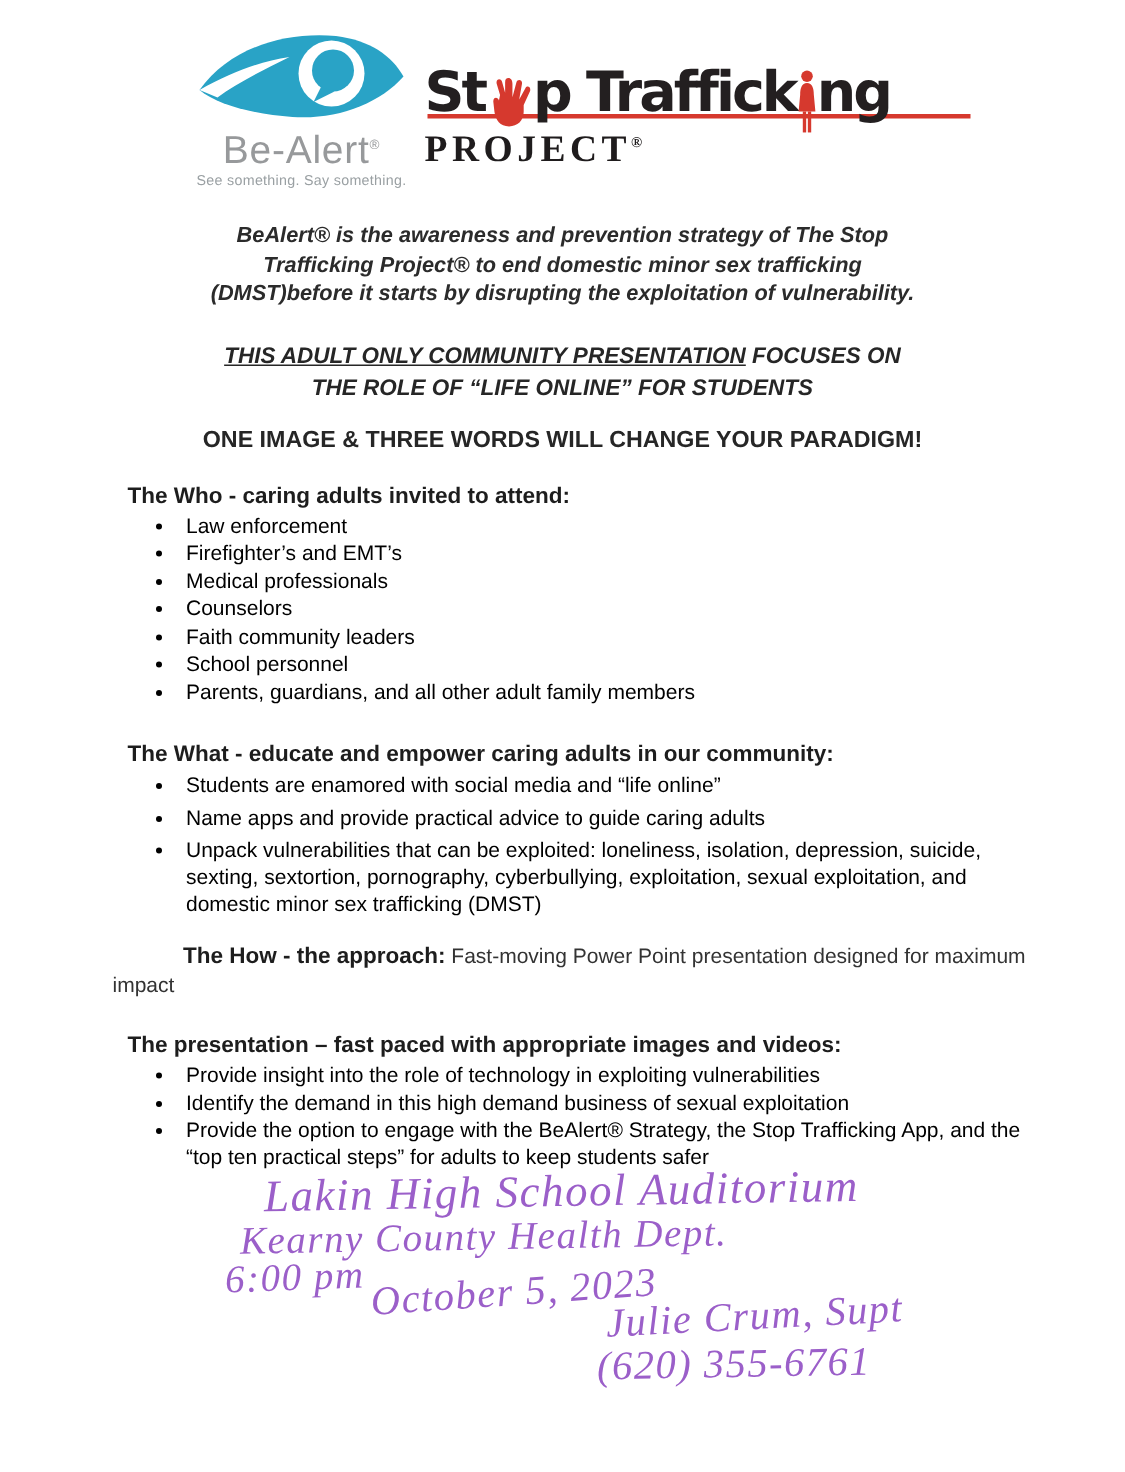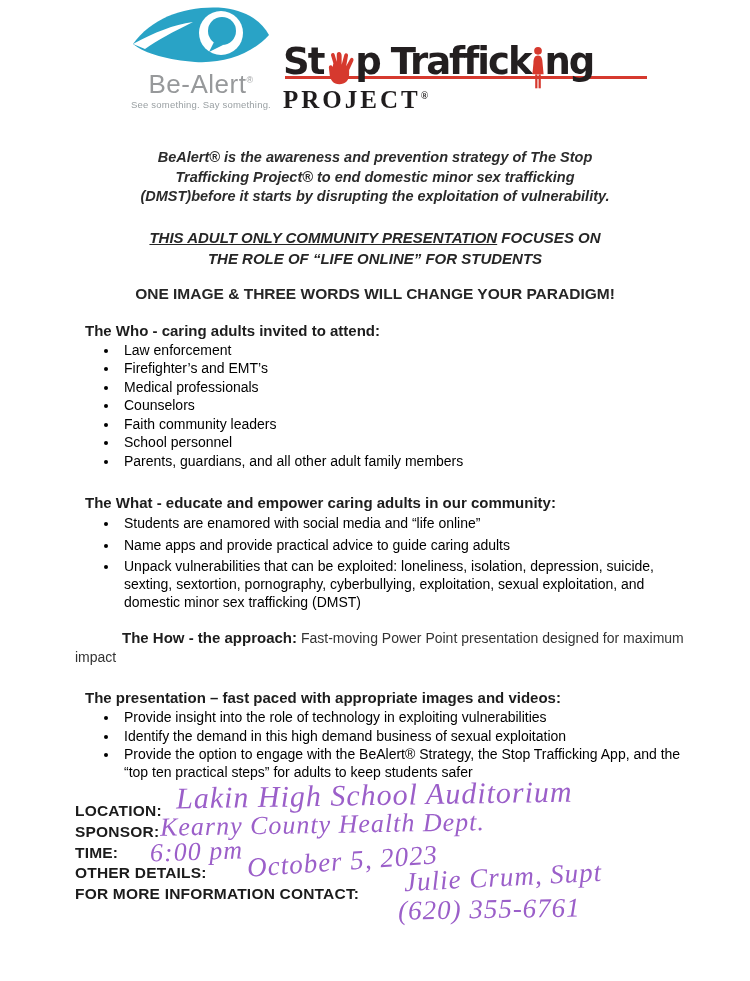--- a/index.html
+++ b/index.html
@@ -1,21 +1,21 @@
 <!DOCTYPE html>
 <html><head>
 <meta charset="utf-8">
 <style>
   html,body{margin:0;padding:0;}
   body{width:750px;height:981px;background:#ffffff;font-family:"Liberation Sans",sans-serif;position:relative;overflow:hidden;}
   .page{position:relative;width:750px;height:981px;background:#fff;}
 
   
   .header{position:relative;height:132px;}
-  .bealert{position:absolute;left:126px;top:2px;width:150px;text-align:center;}
+  .bealert{position:absolute;left:126px;top:18px;width:150px;text-align:center;}
   .bealert-eye{display:block;margin:0 auto;}
   .bealert-name{font-size:26px;color:#97999b;letter-spacing:.5px;line-height:26px;margin-top:1px;}
   .bealert-name sup{font-size:9px;}
   .bealert-tag{font-size:9.5px;color:#9aa0a3;margin-top:2px;letter-spacing:.2px;}
 
   .stoplogo{position:absolute;left:283px;top:36px;width:364px;}
   .wordmark{position:relative;display:flex;align-items:flex-end;justify-content:flex-start;height:48px;}
   .wordmark .wm-text{font-family:"DejaVu Sans",sans-serif;font-weight:700;font-size:37px;line-height:44px;letter-spacing:-2px;color:#231F20;position:relative;z-index:1;}
   .wm-hand{margin:0 1px -2px 1px;position:relative;z-index:1;}
   .wm-fig{margin:0 0 -9px 0;position:relative;z-index:1;}
@@ -116,27 +116,20 @@
     <p class="para"><b>The How - the approach:</b><span> Fast-moving Power Point presentation designed for maximum impact</span></p>
 
 
     <div class="sec-h" style="margin-top:22px;">The presentation – fast paced with appropriate images and videos:</div>
     <ul class="bl">
       <li>Provide insight into the role of technology in exploiting vulnerabilities</li>
       <li>Identify the demand in this high demand business of sexual exploitation</li>
       <li>Provide the option to engage with the BeAlert® Strategy, the Stop Trafficking App, and the “top ten practical steps” for adults to keep students safer</li>
     </ul>
 
-    <div class="details">
-      <div class="dl">LOCATION:</div>
-      <div class="dl">SPONSOR:</div>
-      <div class="dl">TIME:</div>
-      <div class="dl">OTHER DETAILS:</div>
-      <div class="dl">FOR MORE INFORMATION CONTACT:</div>
-    </div>
   </div>
 
   <div class="hand-note" style="left: 176px; top: 778px; font-size: 30px; transform: rotate(-1deg); color: rgb(155, 95, 201);">Lakin High School Auditorium</div>
   <div class="hand-note" style="left: 160px; top: 810px; font-size: 26px; transform: rotate(-1deg); color: rgb(155, 95, 201);">Kearny County Health Dept.</div>
   <div class="hand-note" style="left: 150px; top: 837px; font-size: 26px; transform: rotate(-2deg); color: rgb(155, 95, 201);">6:00 pm</div>
   <div class="hand-note" style="left: 247px; top: 846px; font-size: 27px; transform: rotate(-4deg); color: rgb(155, 95, 201);">October 5, 2023</div>
   <div class="hand-note" style="left: 404px; top: 862px; font-size: 27px; transform: rotate(-3deg); color: rgb(155, 95, 201);">Julie Crum, Supt</div>
   <div class="hand-note" style="left: 398px; top: 894px; font-size: 27px; transform: rotate(-1deg); color: rgb(155, 95, 201);">(620) 355-6761</div>
 
 </div>

